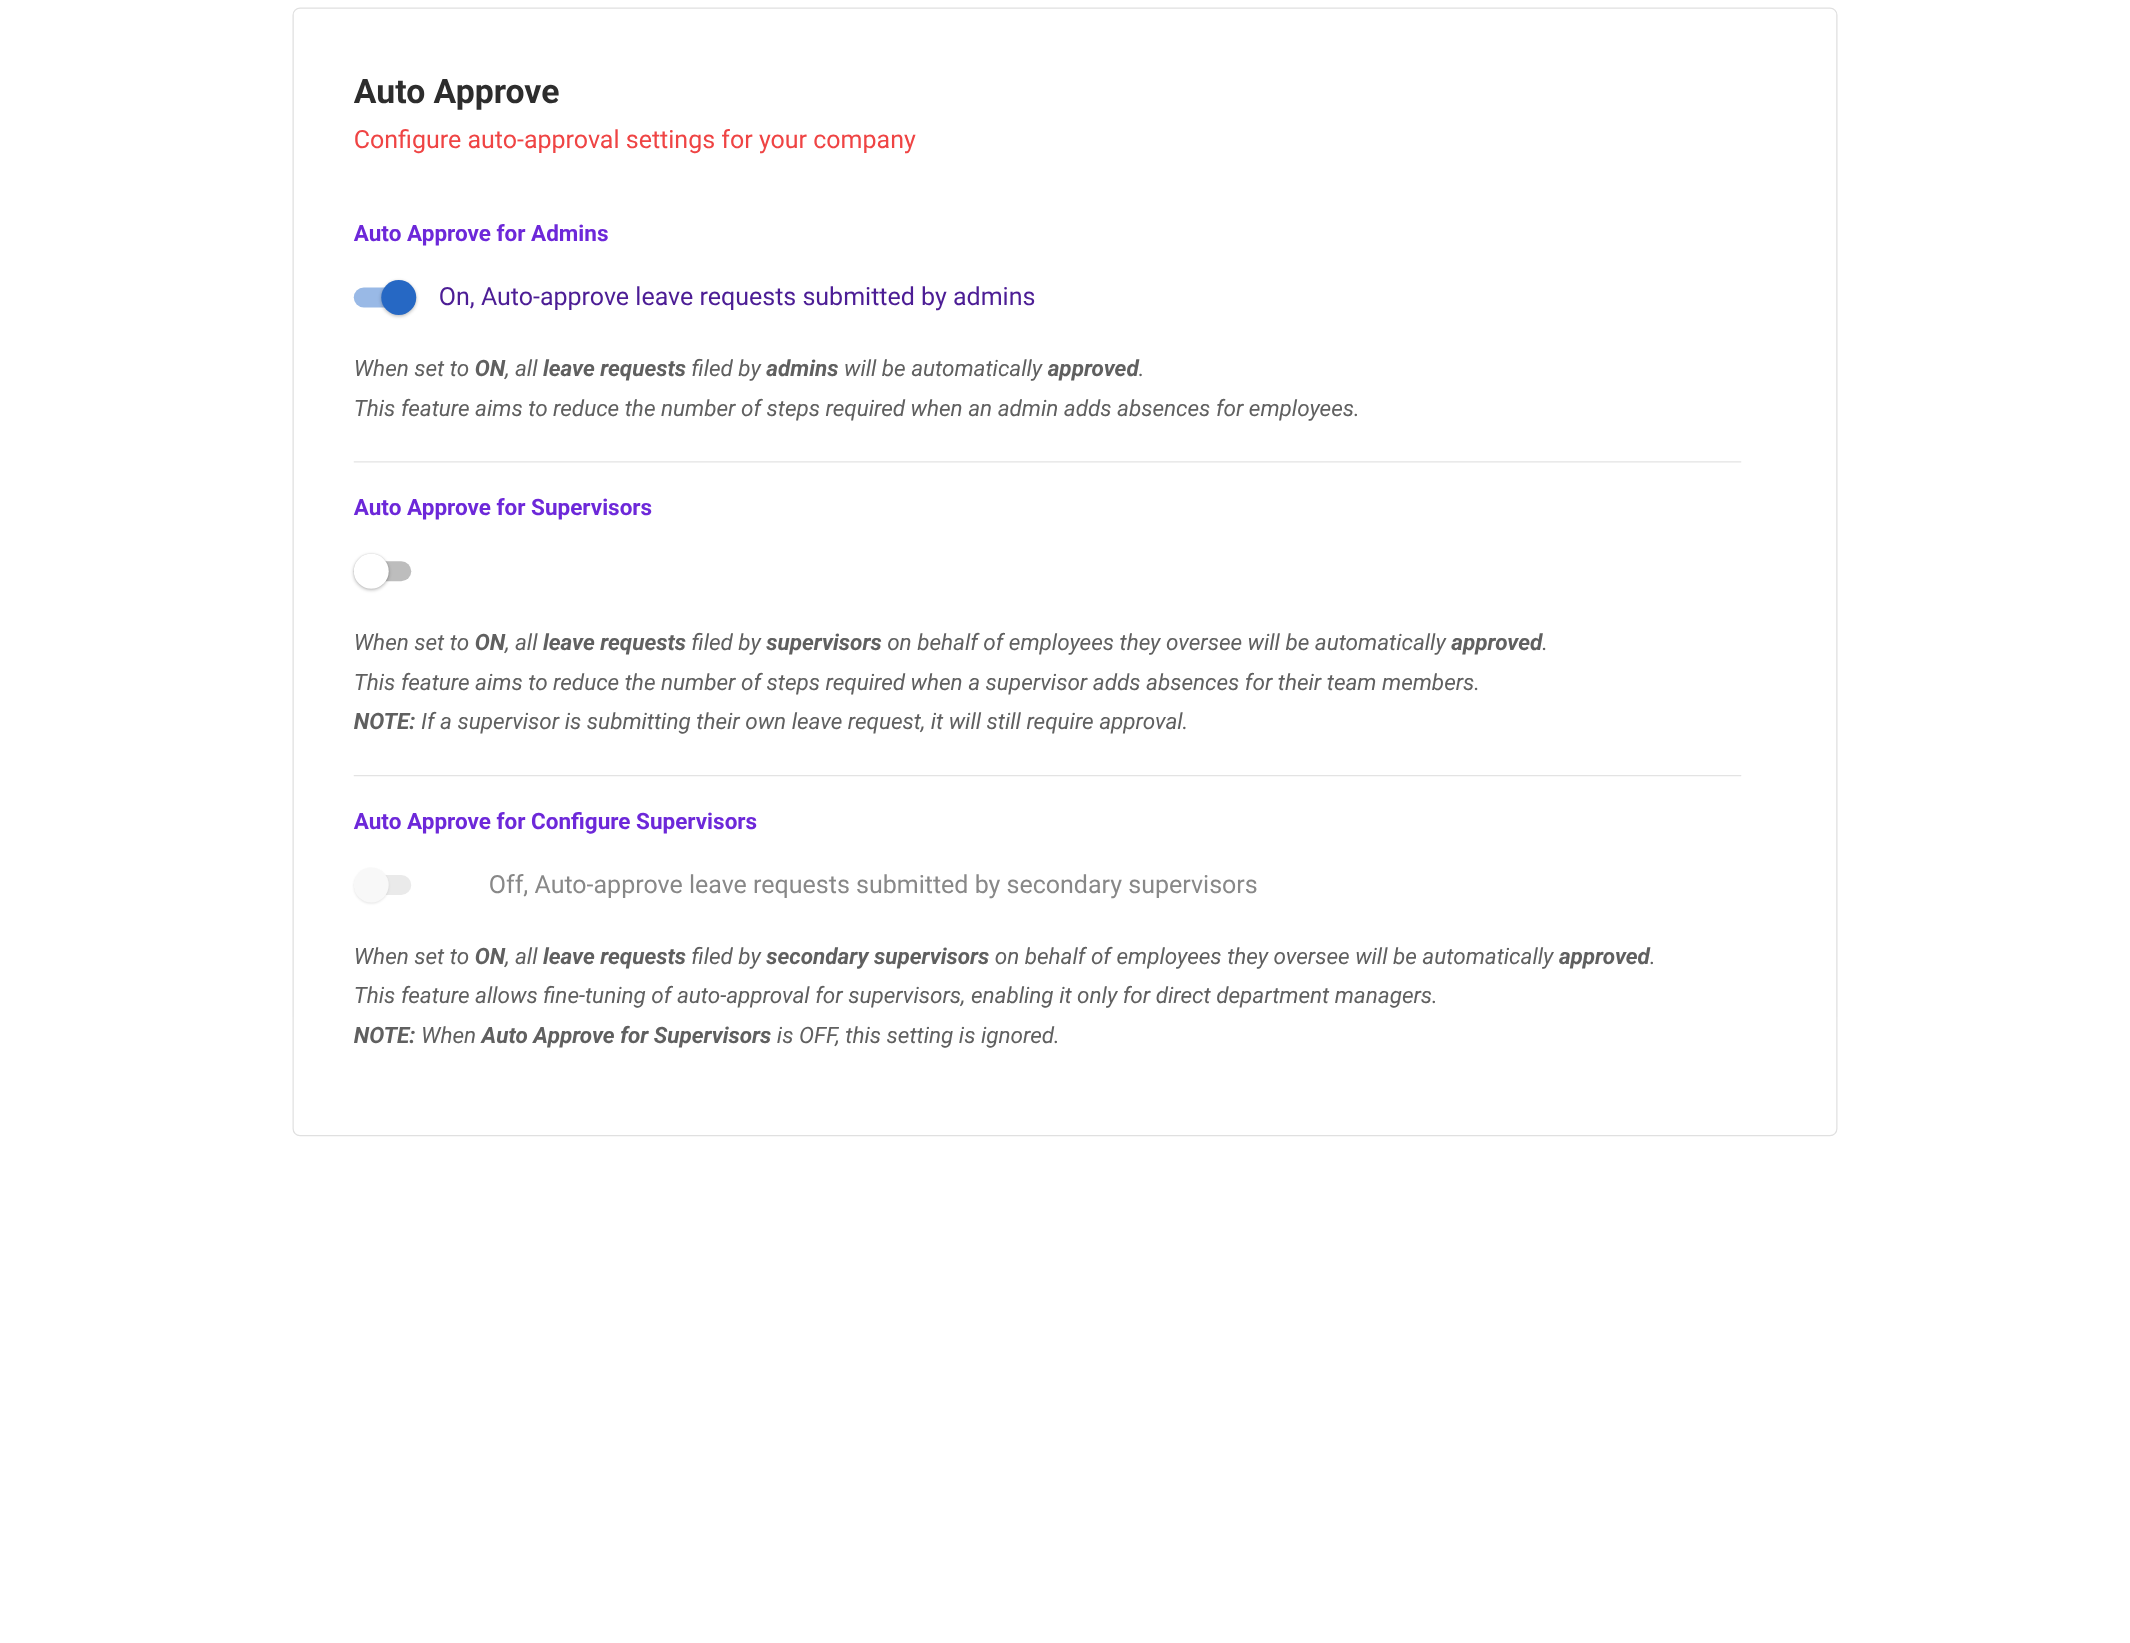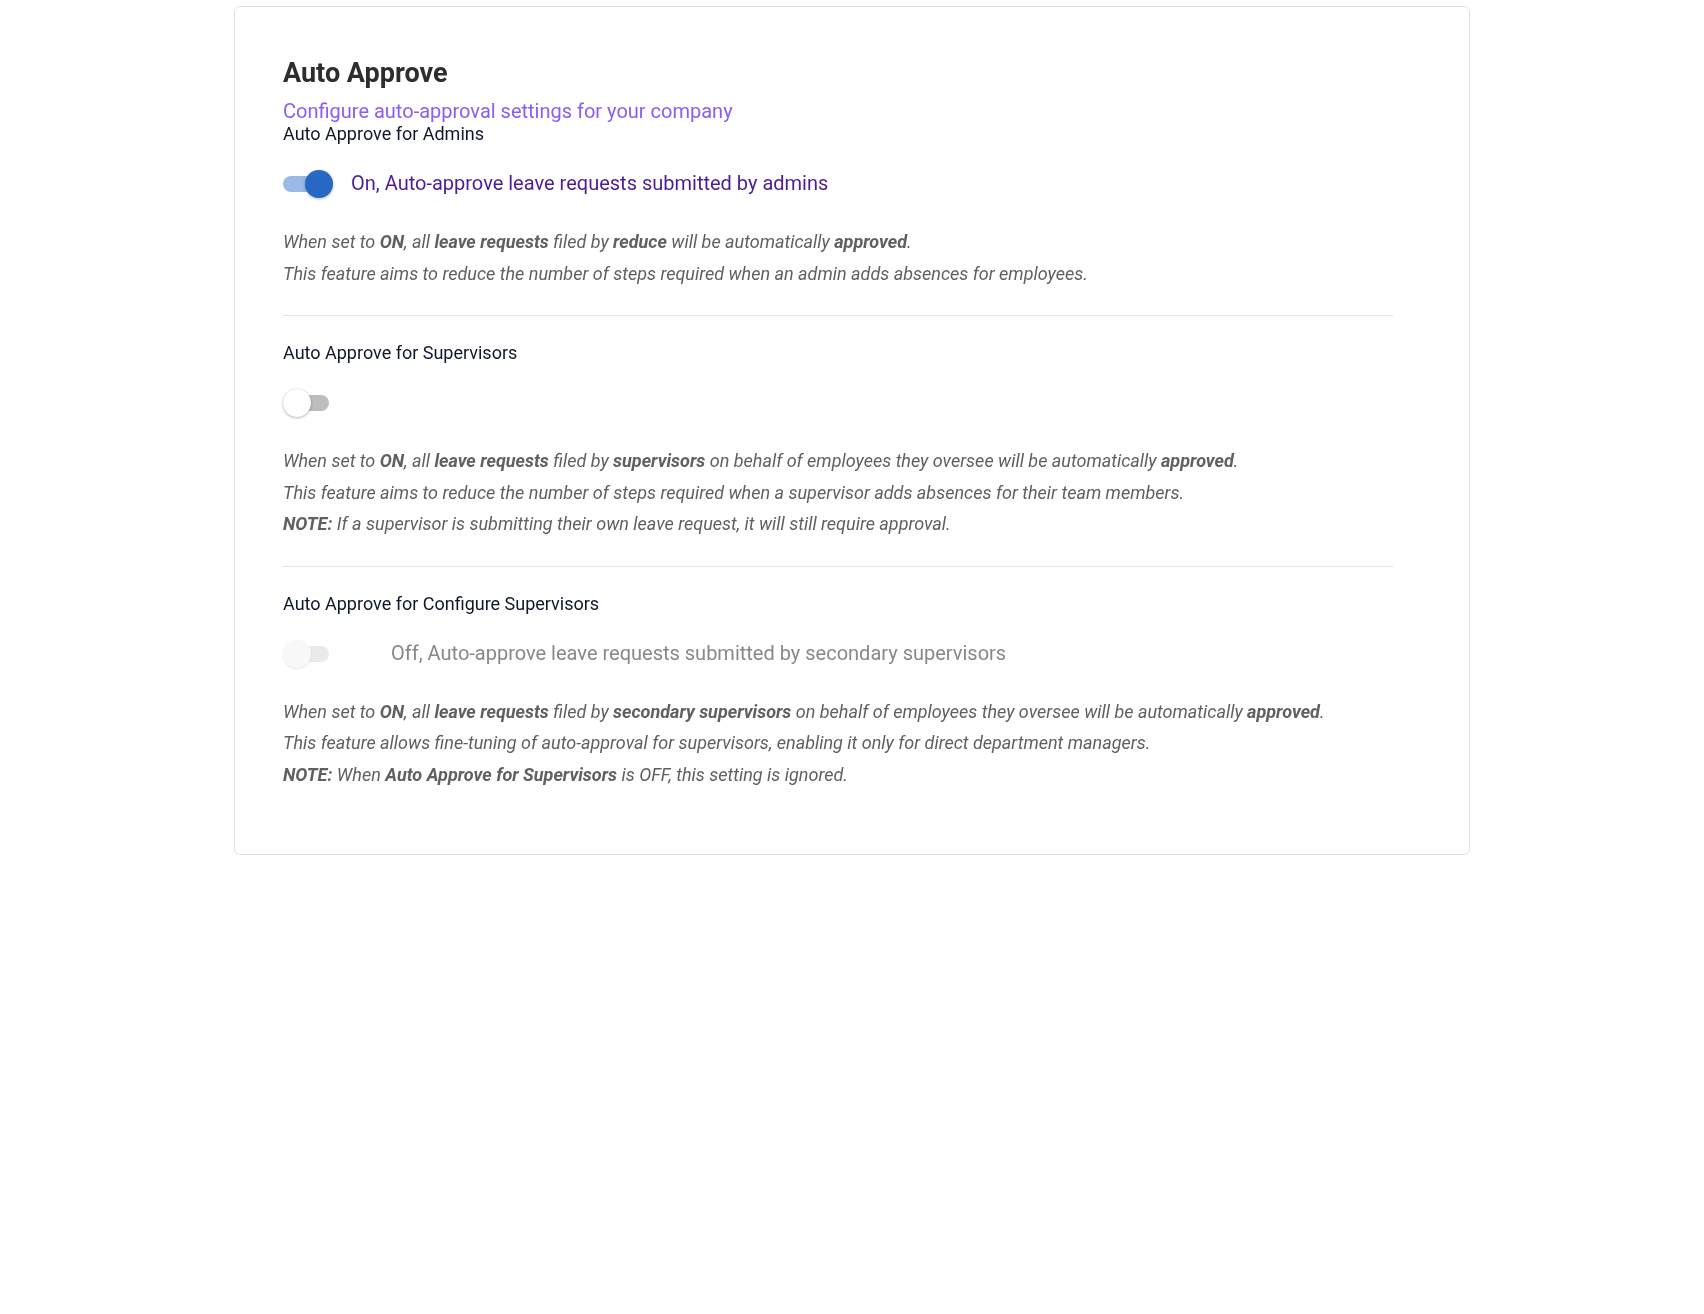--- a/index.html
+++ b/index.html
@@ -17,30 +17,31 @@
       background: #fff;
     }
     .page-title {
       font-size: 27px;
       font-weight: 700;
       color: #2d2d2d;
       margin-bottom: 10px;
     }
     .page-subtitle {
       font-size: 20px;
-      color: #8b5cf6;
+      color: #ef4444;
       font-weight: 400;
+      margin-bottom: 54px;
     }
     .section {
       margin-bottom: 0;
     }
     .section-label {
       font-size: 18px;
-      color: #0f172a;
-      font-weight: 400;
+      color: #6d28d9;
+      font-weight: 700;
       margin-bottom: 24px;
     }
     .toggle-row {
       display: flex;
       align-items: center;
       gap: 18px;
       margin-bottom: 28px;
     }
     .toggle {
       position: relative;
@@ -102,21 +103,21 @@
 
   <div class="section">
     <div class="section-label">Auto Approve for Admins</div>
     <div class="toggle-row">
       <div class="toggle on">
         <div class="toggle-track"></div>
         <div class="toggle-thumb"></div>
       </div>
       <div class="toggle-label">On, Auto-approve leave requests submitted by admins</div>
     </div>
-    <div class="help-block">When set to <strong>ON</strong>, all <strong>leave requests</strong> filed by <strong>reduce</strong> will be automatically <strong>approved</strong>.<br>This feature aims to reduce the number of steps required when an admin adds absences for employees.</div>
+    <div class="help-block">When set to <strong>ON</strong>, all <strong>leave requests</strong> filed by <strong>admins</strong> will be automatically <strong>approved</strong>.<br>This feature aims to reduce the number of steps required when an admin adds absences for employees.</div>
   </div>
 
   <hr class="divider">
 
   <div class="section">
     <div class="section-label">Auto Approve for Supervisors</div>
     <div class="toggle-row">
       <div class="toggle">
         <div class="toggle-track"></div>
         <div class="toggle-thumb"></div>

